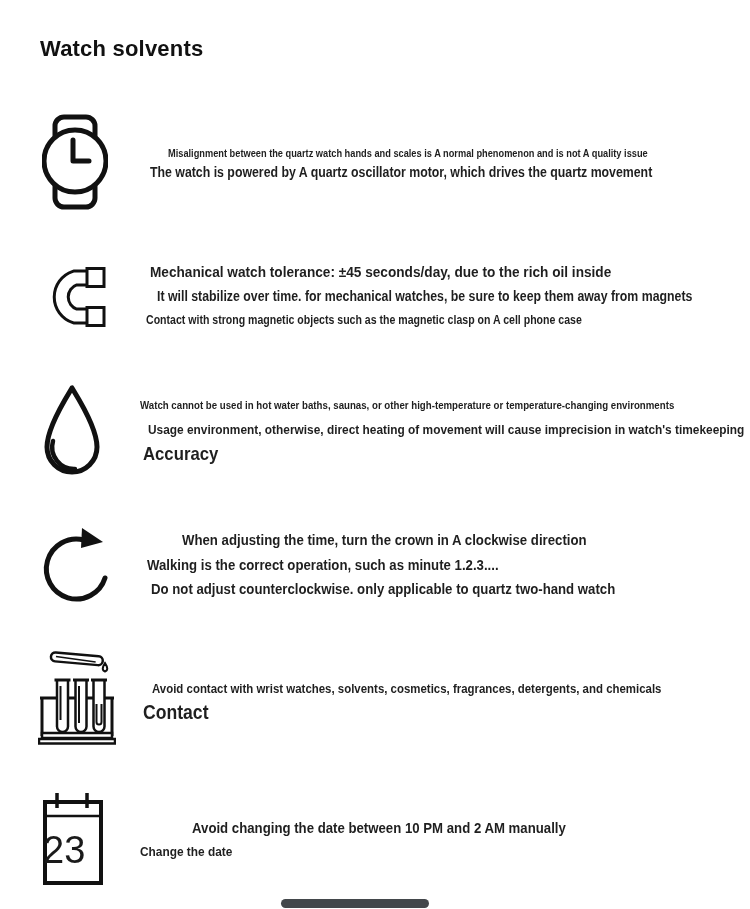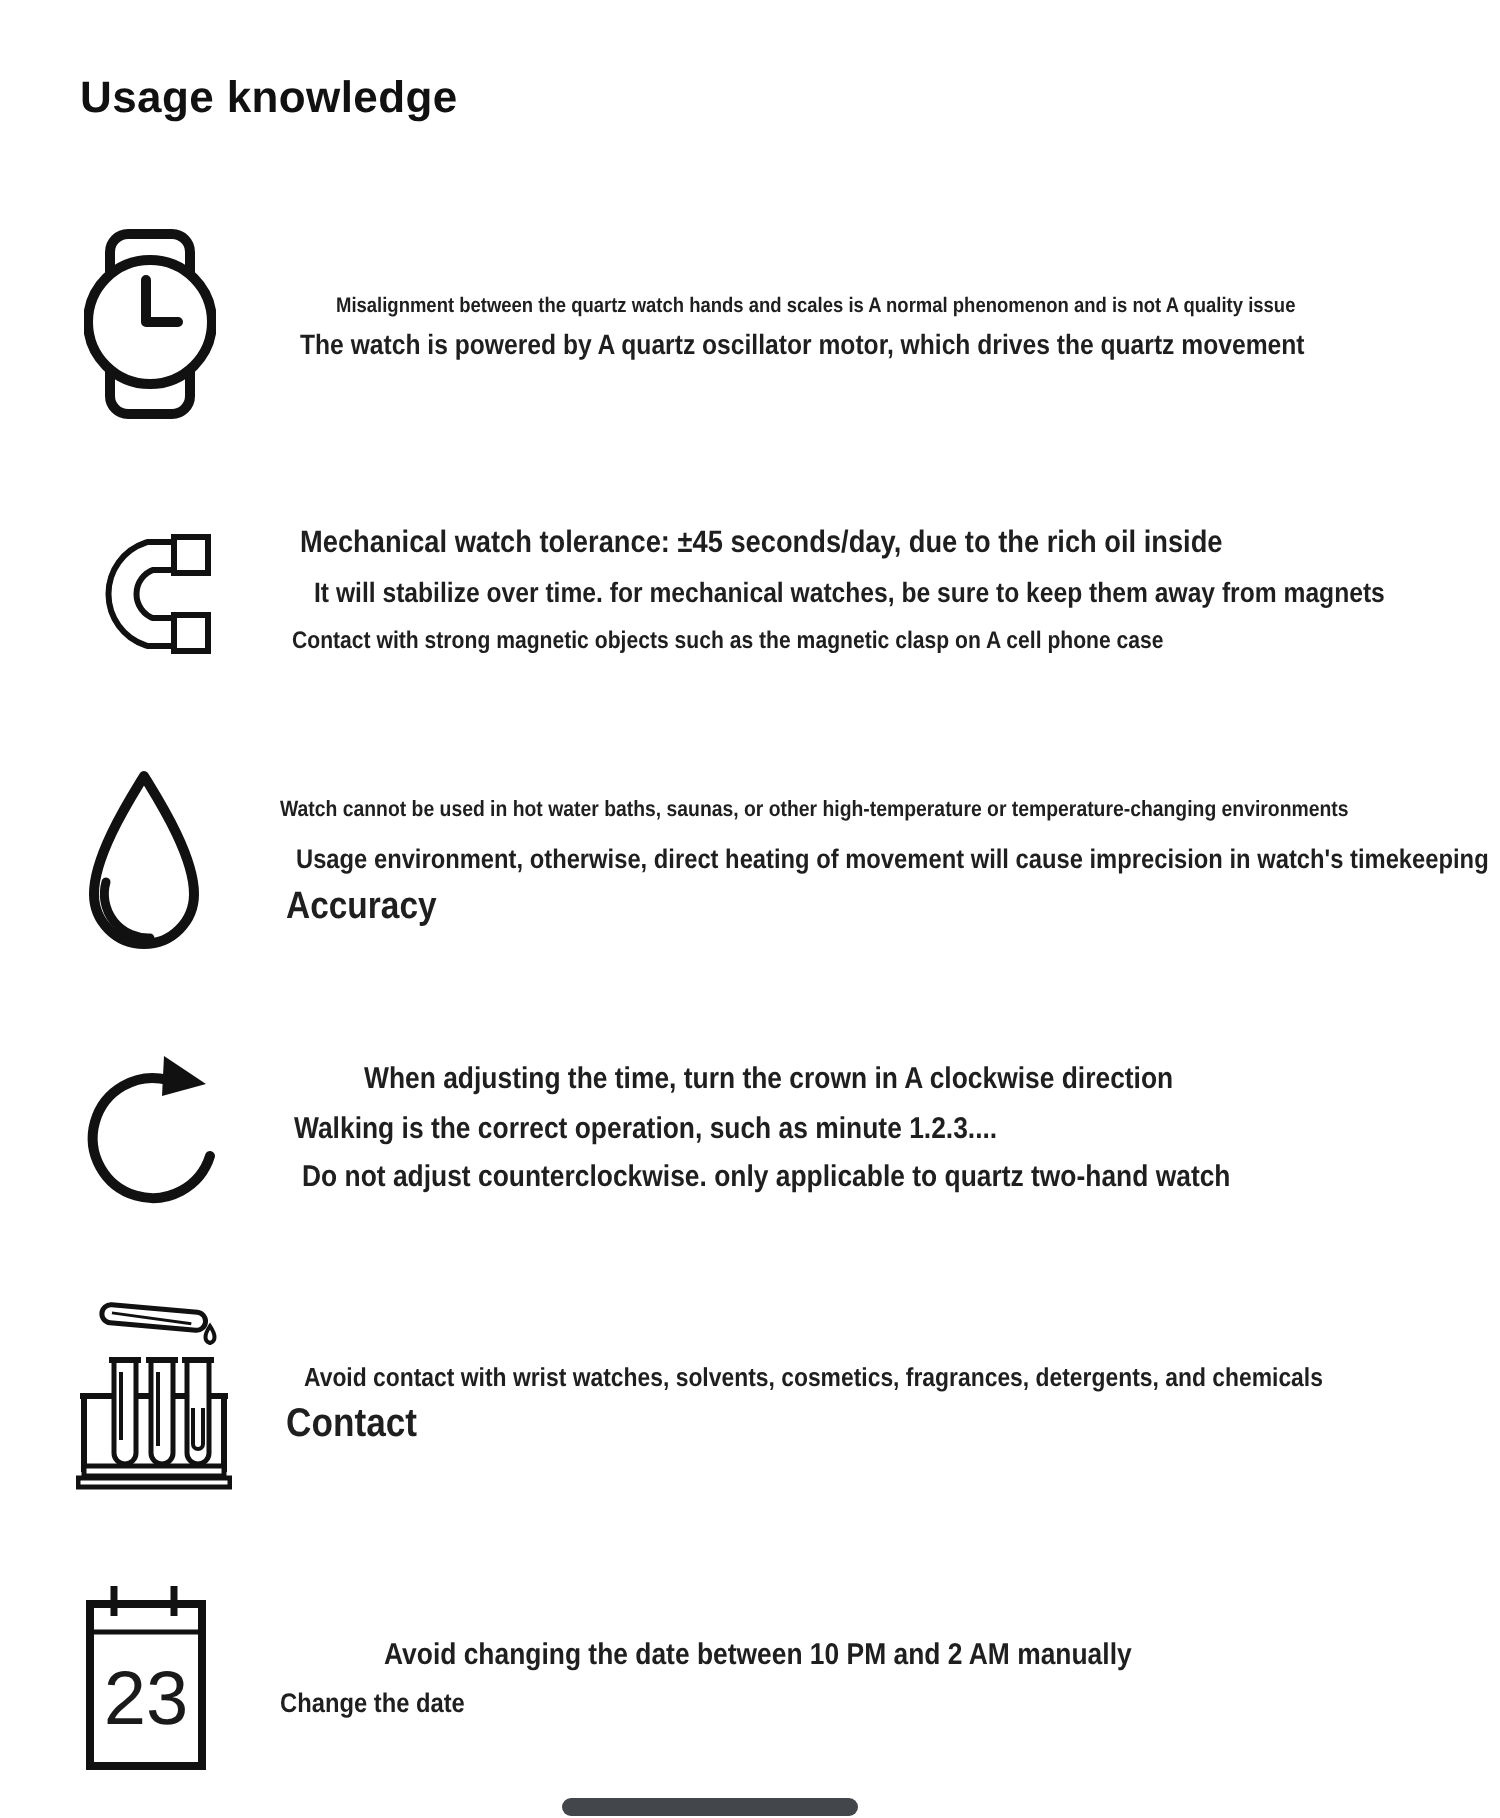--- a/index.html
+++ b/index.html
@@ -11,34 +11,34 @@
     position:absolute; left:40px; top:36px;
     font-size:22px; font-weight:700; color:#111; letter-spacing:0.2px;
     white-space:nowrap;
   }
   .ln {
     position:absolute; white-space:nowrap; font-weight:700; color:#1f1f1f;
     transform:scaleX(0.88); transform-origin:0 0; line-height:1.2;
   }
   .icon { position:absolute; display:block; }
   .day {
-    position:absolute; left:43px; top:829px; width:60px; text-align:center;
+    position:absolute; left:43px; top:829px; width:60px; 
     font-size:38px; font-weight:400; color:#1a1a1a; line-height:42px;
   }
   .home-indicator {
     position:absolute; left:281px; top:899px; width:148px; height:9px;
     border-radius:5px; background:#43474b;
   }
 </style>
 </head>
 <body>
 
 <div id="page">
 
-  <div class="title">Usage knowledge</div>
+  <div class="title">Watch solvents</div>
 
   <span class="icon" style="left:42px; top:114px;">
     <svg width="66" height="96" viewBox="0 0 66 96" aria-hidden="true">
       <rect x="13" y="3" width="40" height="90" rx="9" fill="#fff" stroke="#111" stroke-width="5"></rect>
       <circle cx="33" cy="47" r="31" fill="#fff" stroke="#111" stroke-width="5"></circle>
       <path d="M31 26 V47 H47" fill="none" stroke="#111" stroke-width="5" stroke-linecap="round" stroke-linejoin="round"></path>
     </svg>
   </span>
   <div class="ln" style="left:168px; top:147px; font-size:10.5px;">Misalignment between the quartz watch hands and scales is A normal phenomenon and is not A quality issue</div>
   <div class="ln" style="left:150px; top:164px; font-size:14px;">The watch is powered by A quartz oscillator motor, which drives the quartz movement</div>

